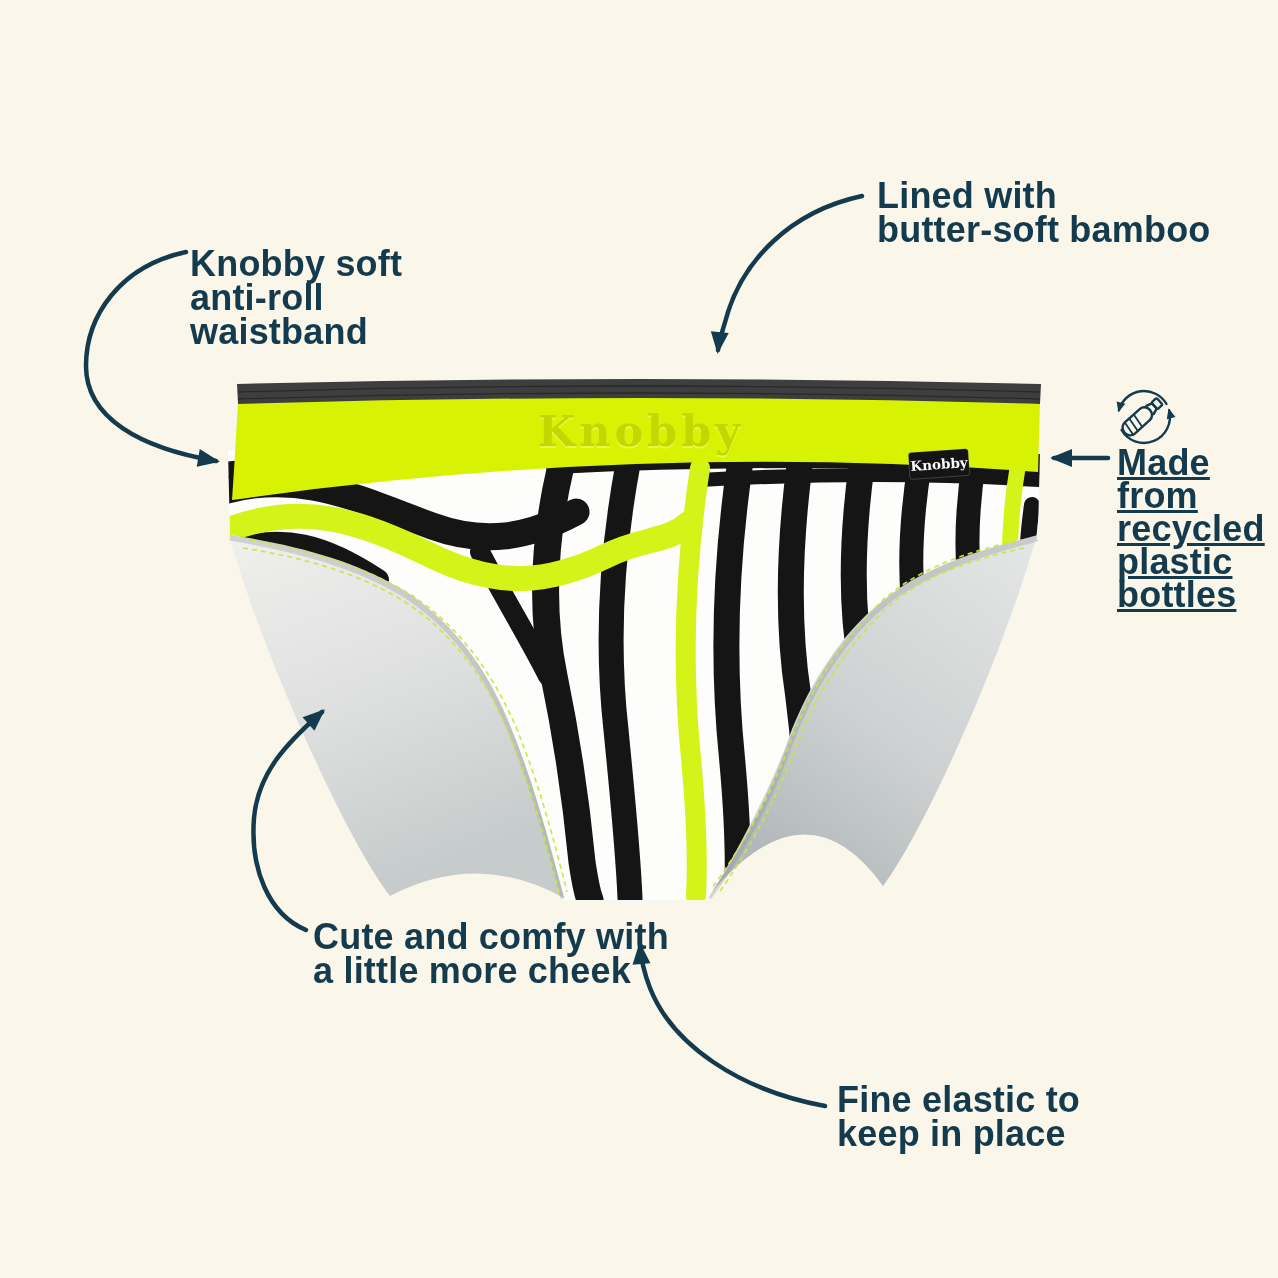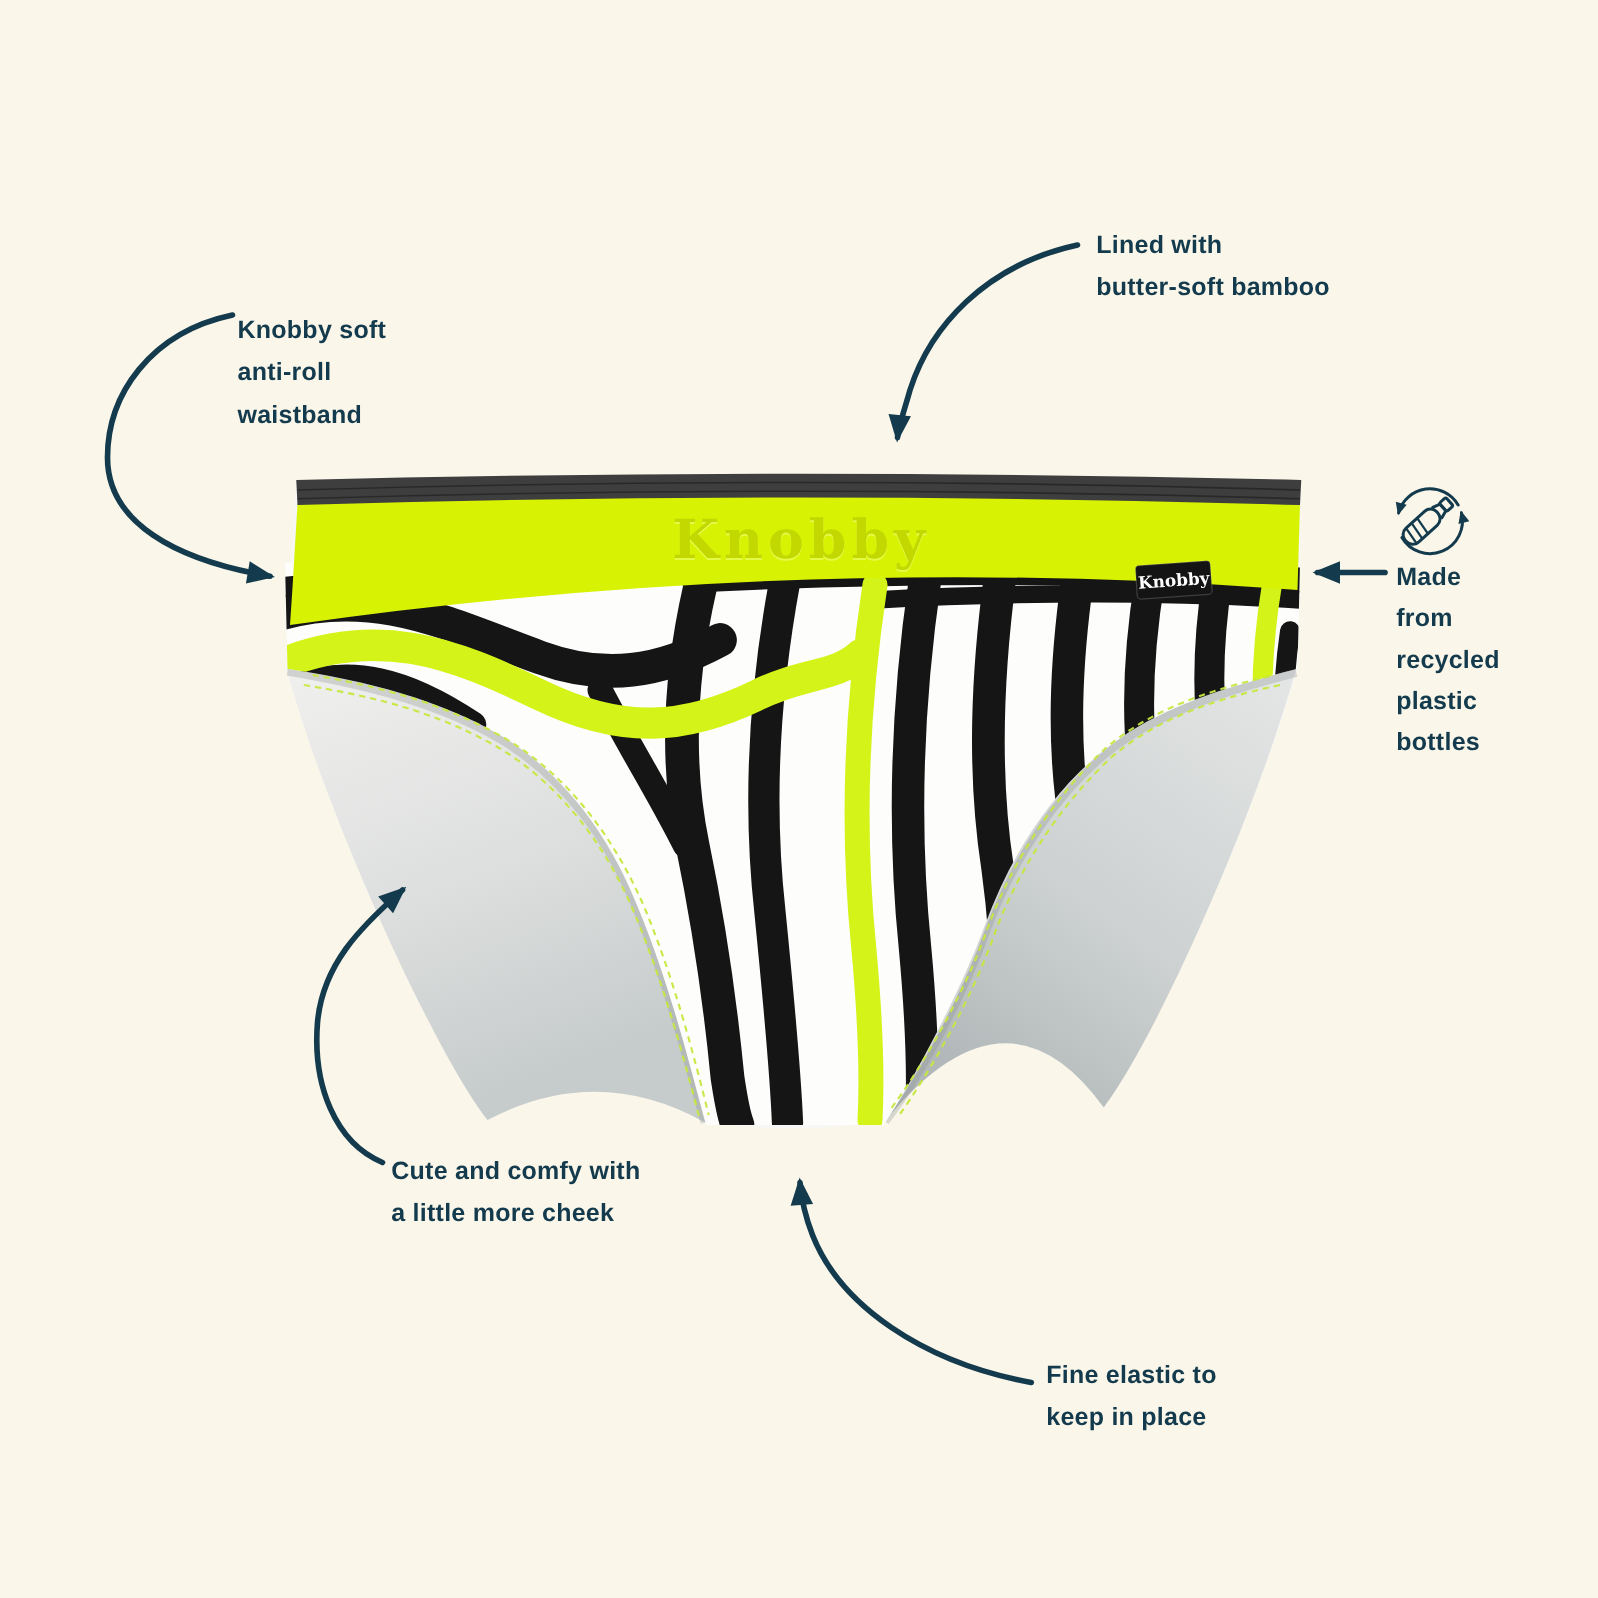--- a/index.html
+++ b/index.html
@@ -1,20 +1,20 @@
 <!DOCTYPE html>
 <html><head>
 <meta charset="utf-8">
 <style>
   html,body{margin:0;padding:0;background:#FAF6E9;}
   .stage{position:relative;width:1278px;height:1278px;background:#FAF6E9;overflow:hidden;
          font-family:"Liberation Sans",sans-serif;}
-  .label{position:absolute;font-weight:700;font-size:20px;line-height:34px;color:#143B4D;
+  .label{position:absolute;font-weight:700;font-size:36px;line-height:34px;color:#143B4D;
          white-space:pre-line;letter-spacing:.2px;}
-  .label--tight{line-height:33px;}
+  .label--tight{line-height:33px;text-decoration:underline;}
   svg{position:absolute;left:0;top:0;}
 </style>
 </head>
 <body>
 
 <div class="stage">
 
   <svg width="1278" height="1278" viewBox="0 0 1278 1278">
     <defs>
       <clipPath id="clip-panel">

